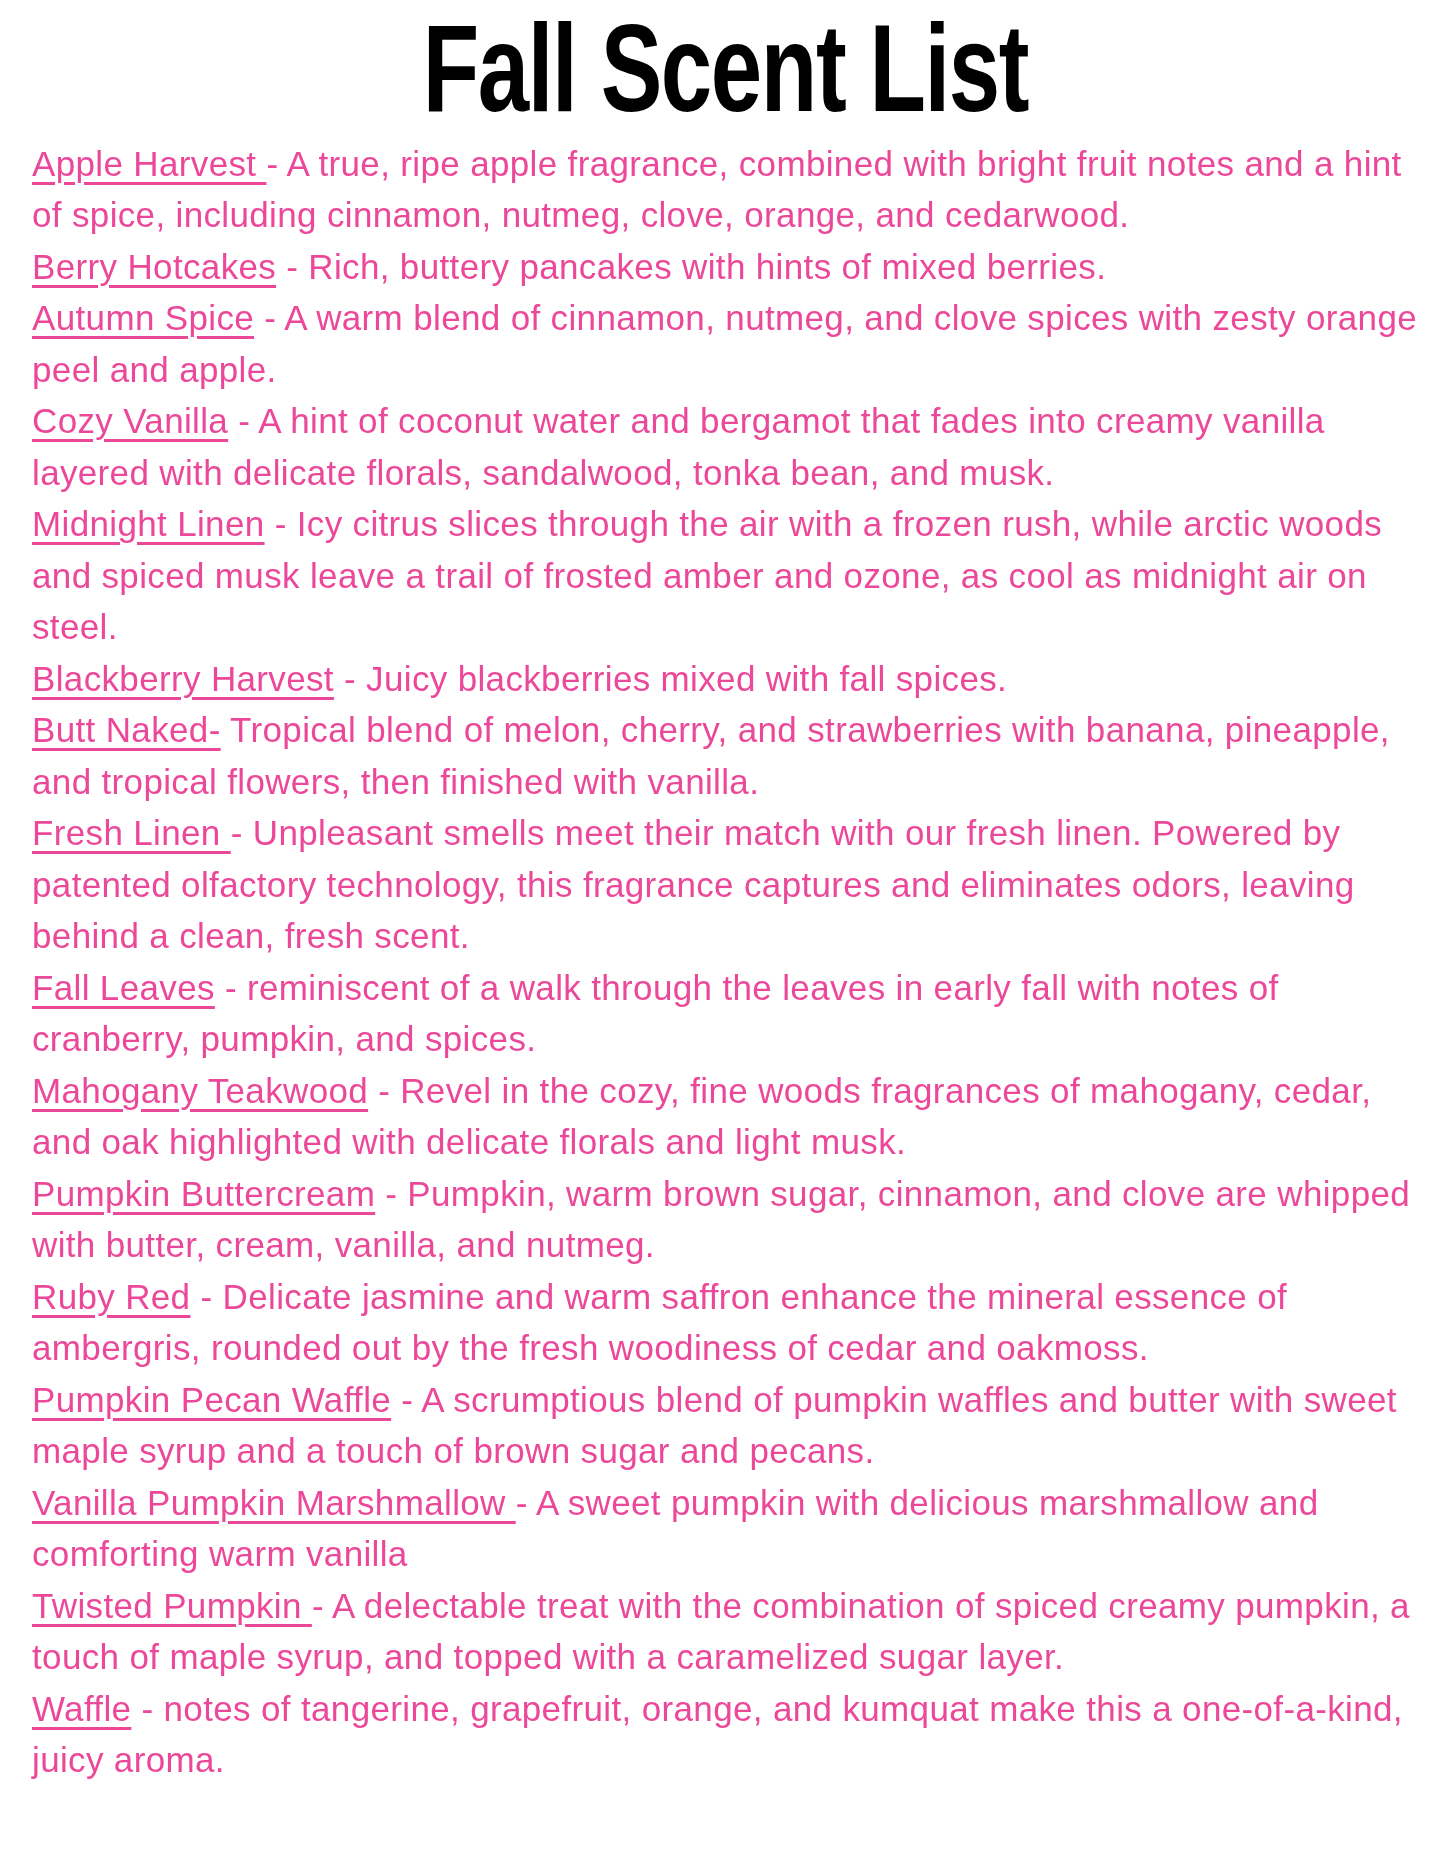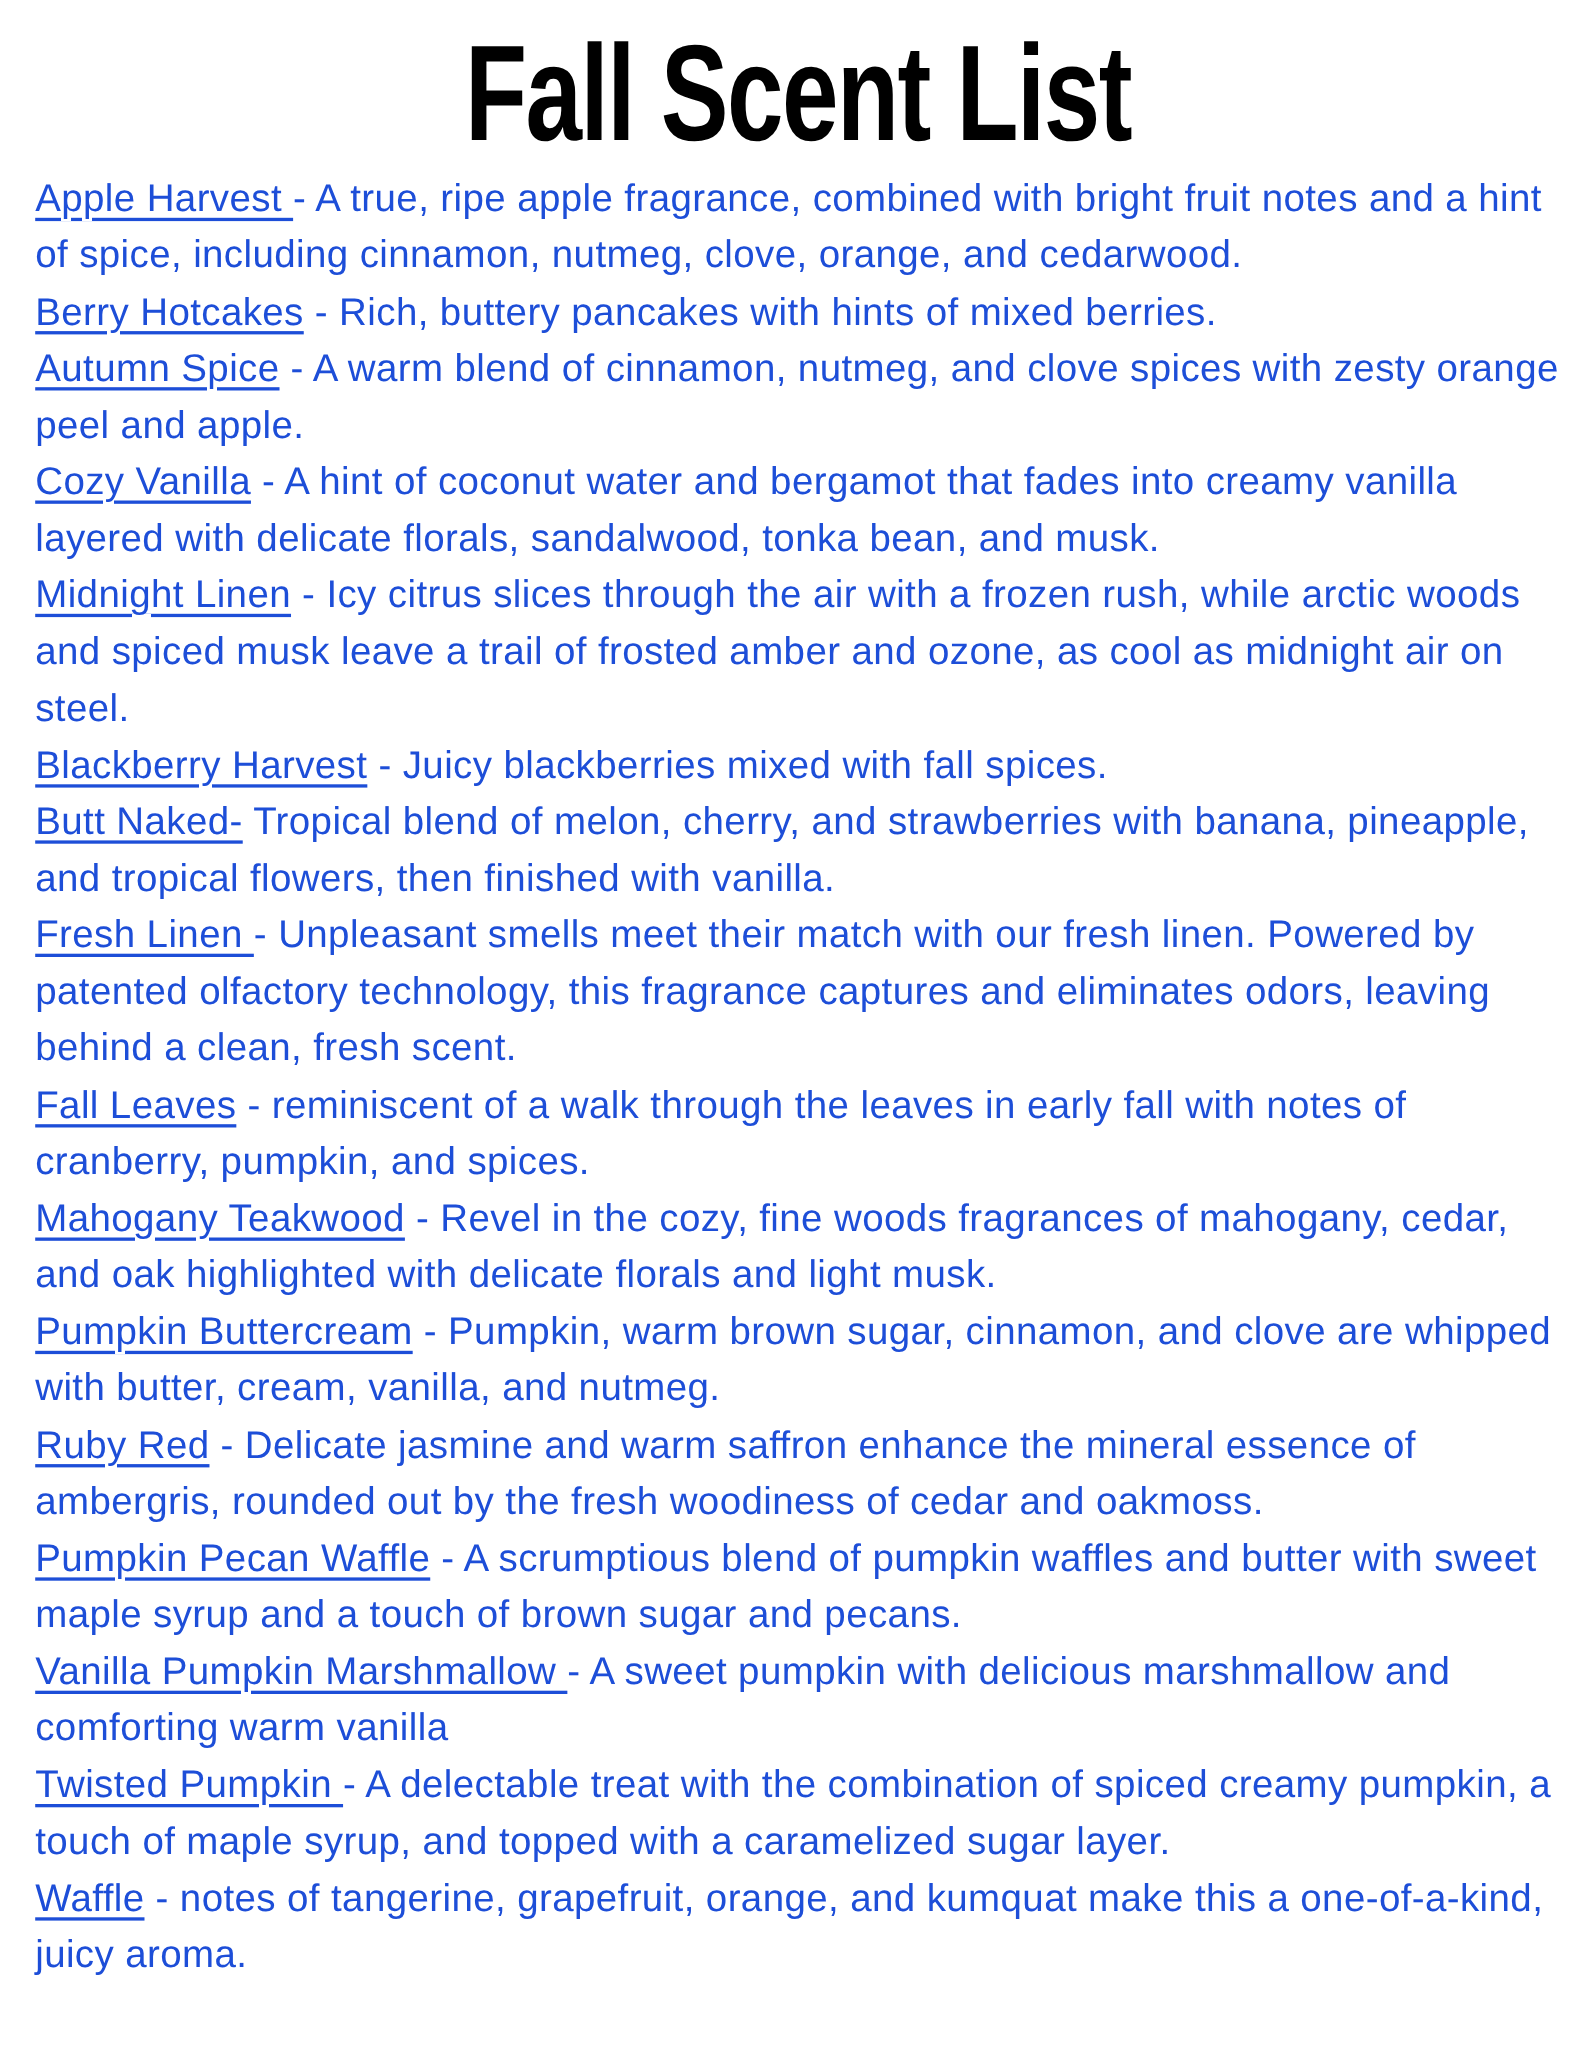--- a/index.html
+++ b/index.html
@@ -8,39 +8,39 @@
     height: 1871px;
     background: #ffffff;
     font-family: "Liberation Sans", sans-serif;
     overflow: hidden;
   }
   .page {
     width: 1445px;
     height: 1871px;
     background: #ffffff;
     color: #000000;
-    padding: 27px 26px 0 32px;
+    padding: 10px 26px 0 32px;
   }
   .title {
     text-align: center;
     font-size: 124px;
     font-weight: bold;
     line-height: 0.95;
     letter-spacing: -0.015em;
     color: #000000;
     transform: scaleX(0.745);
     transform-origin: center top;
     white-space: nowrap;
     margin-bottom: 10px;
   }
   .scent-list {
     width: 1392px;
     font-size: 35px;
     line-height: 51.5px;
-    color: #1d4ed8;
+    color: #ec4899;
     letter-spacing: 0.01em;
   }
   .scent {
     margin: 0;
   }
   .scent-name {
     text-decoration: underline;
     text-decoration-thickness: 2.5px;
     text-underline-offset: 6px;
   }

